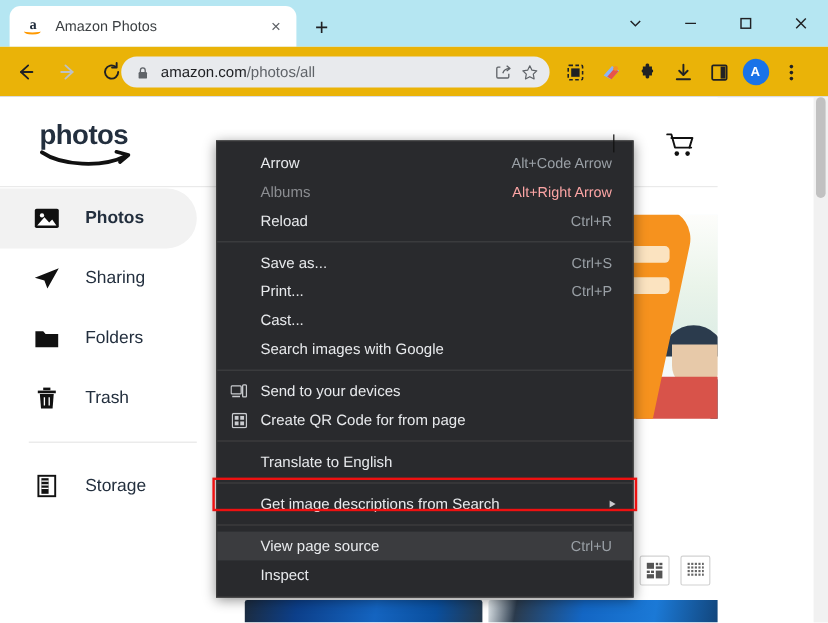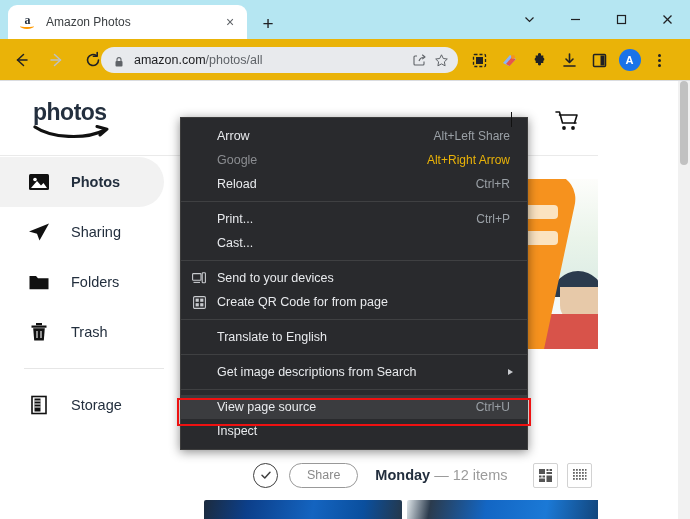--- a/index.html
+++ b/index.html
@@ -411,21 +411,21 @@
     white-space: nowrap;
   }
   .mi.noicon .mi-lbl { margin-left: 36px; }
   .mi .mi-accel {
     margin-left: auto;
     color: #9aa0a6;
     font-size: 12px;
     white-space: nowrap;
   }
   .mi.disabled .mi-lbl { color: #8b8d91; }
-  .mi.disabled .mi-accel { color: #eab308; }
+  .mi.disabled .mi-accel { color: #fca5a5; }
   .mi.submenu::after {
     content: "";
     position: absolute; right: 14px; top: 9px;
     width: 0; height: 0;
     border-left: 5px solid #c9cbcf;
     border-top: 3.5px solid transparent;
     border-bottom: 3.5px solid transparent;
   }
   .mi.hl { background: #3b3c3f; }
   .m-sep {
@@ -773,39 +773,47 @@
     <span class="arrow" style="top:0;">▲</span>
     <span class="thumbbar"></span>
   </div>
 
   <div class="caret"></div>
 
   <div class="ctxmenu">
 
     <div class="mi noicon">
       <span class="mi-lbl">Arrow</span>
-      <span class="mi-accel">Alt+Left Share</span>
+      <span class="mi-accel">Alt+Code Arrow</span>
     </div>
     <div class="mi noicon disabled">
-      <span class="mi-lbl">Google</span>
+      <span class="mi-lbl">Albums</span>
       <span class="mi-accel">Alt+Right Arrow</span>
     </div>
     <div class="mi noicon">
       <span class="mi-lbl">Reload</span>
       <span class="mi-accel">Ctrl+R</span>
     </div>
 
     <div class="m-sep"></div>
 
     <div class="mi noicon">
+      <span class="mi-lbl">Save as...</span>
+      <span class="mi-accel">Ctrl+S</span>
+    </div>
+    <div class="mi noicon">
       <span class="mi-lbl">Print...</span>
       <span class="mi-accel">Ctrl+P</span>
     </div>
     <div class="mi noicon">
       <span class="mi-lbl">Cast...</span>
+      <span class="mi-accel"></span>
+    </div>
+    <div class="mi noicon">
+      <span class="mi-lbl">Search images with Google</span>
       <span class="mi-accel"></span>
     </div>
 
     <div class="m-sep"></div>
 
     <div class="mi">
       <span class="mi-ic">
         <svg width="14" height="12" viewBox="0 0 14 12">
             <rect x="0.6" y="1.6" width="8.4" height="6.6" rx="0.8" stroke="#c9cbcf" stroke-width="1.1" fill="none"></rect>
             <rect x="10.2" y="0.8" width="3.2" height="10" rx="0.8" stroke="#c9cbcf" stroke-width="1.1" fill="none"></rect>

